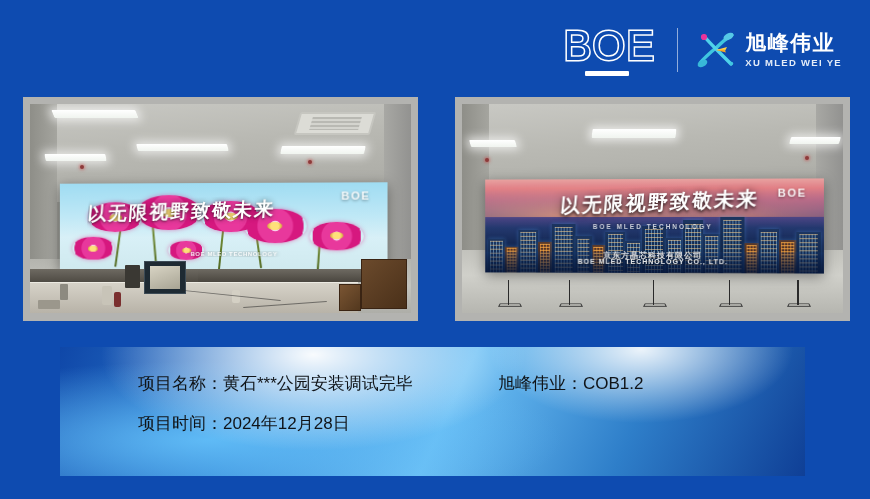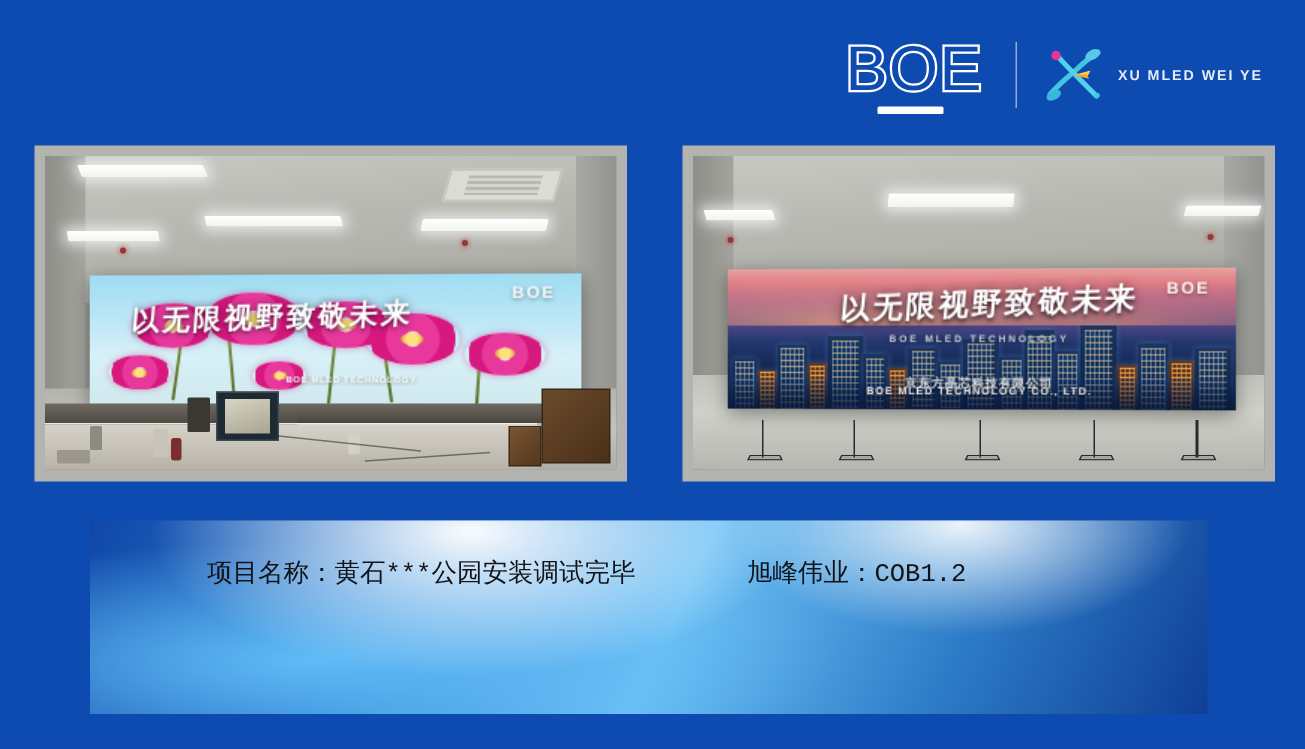--- a/index.html
+++ b/index.html
@@ -324,21 +324,21 @@
     display:grid;
     grid-template-columns:360px auto;
     row-gap:14px;
     column-gap:0;
   }
   .info-line {
     font-size:17px;
     color:#101418;
     line-height:1.5;
     white-space:nowrap;
-    font-family:Liberation Mono, monospace;
+    font-family:Liberation Sans, sans-serif;
   }
 </style>
 </head>
 <body>
 
 <div class="logo-bar">
 
   <div class="boe-logo">
     <div class="boe-word">BOE</div>
     <div class="boe-underline"></div>
@@ -351,20 +351,21 @@
       <path d="M6 33 C11 27 17 22 23 17 C28 12 33 8 38 5" stroke="#3fc6e0" stroke-width="3.4" fill="none" stroke-linecap="round"></path>
       <path d="M10 6 C14 11 18 15 22 19 C27 24 32 29 37 34" stroke="#4fd2ea" stroke-width="3.4" fill="none" stroke-linecap="round"></path>
       <ellipse cx="34.5" cy="6.5" rx="5.4" ry="3.2" fill="#56c8e6" transform="rotate(-28 34.5 6.5)"></ellipse>
       <ellipse cx="8.5" cy="33.5" rx="5.2" ry="3.1" fill="#38b8d8" transform="rotate(-28 8.5 33.5)"></ellipse>
       <path d="M22 20 L33 17 L31 21 Z" fill="#ffd04a"></path>
       <path d="M22 20 L32 22.5 L30.5 19.5 Z" fill="#f5a623"></path>
       <circle cx="10" cy="7" r="3.1" fill="#e8339b"></circle>
       <circle cx="37.5" cy="33.5" r="1.7" fill="#3fc6e0"></circle>
     </svg>
     <div class="partner-text">
+      <div class="partner-cn">旭峰伟业</div>
       <div class="partner-en">XU MLED WEI YE</div>
     </div>
   </div>
 </div>
 
 <div class="photos">
 
   <div class="photo-frame left">
     <div class="photo-inner">
       <div class="ceiling"></div>
@@ -466,14 +467,15 @@
       <div class="stand" style="left:70%;"></div>
       <div class="stand" style="left:88%;"></div>
     </div>
   </div>
 </div>
 
 <div class="info-panel">
   <div class="info-grid">
     <div class="info-line">项目名称：黄石***公园安装调试完毕</div>
     <div class="info-line">旭峰伟业：COB1.2</div>
+    <div class="info-line">项目时间：2024年12月28日</div>
   </div>
 </div>
 
 </body></html>

